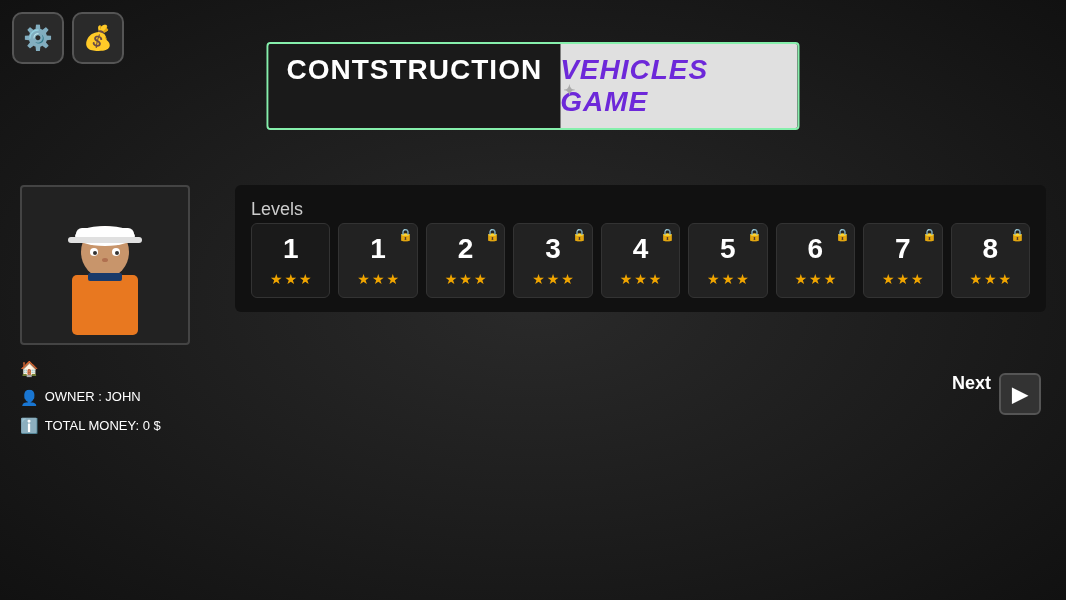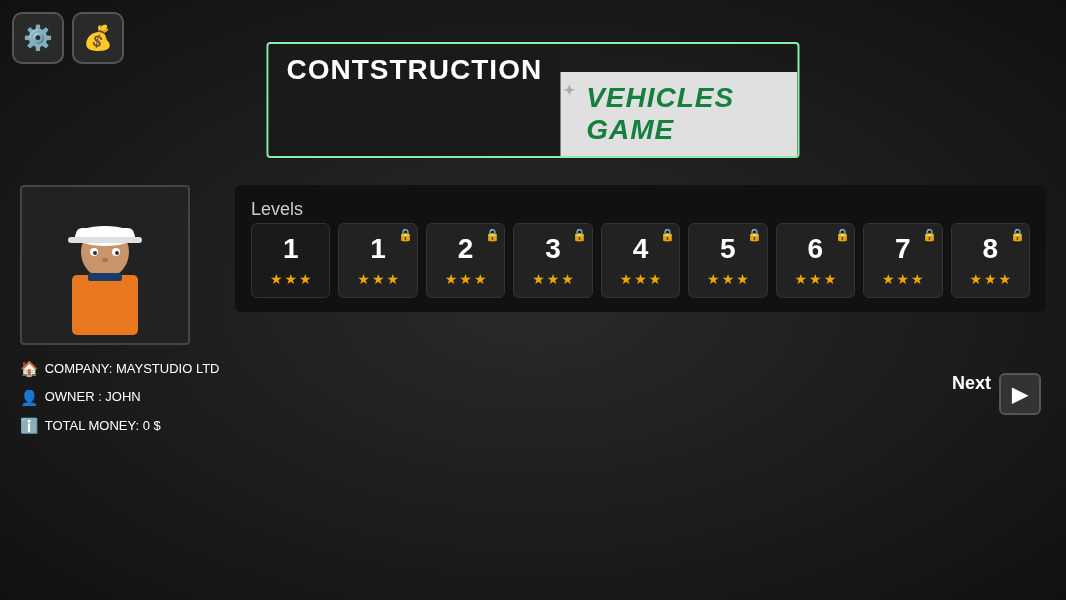--- a/index.html
+++ b/index.html
@@ -55,29 +55,28 @@
       font-size: 28px;
       font-weight: bold;
       color: #fff;
       font-family: 'Arial Black', Arial, sans-serif;
       letter-spacing: 1px;
       text-transform: uppercase;
     }
 
     .logo-right {
       background: #e0e0e0;
-      padding: 10px 26px;
+      padding: 10px 0;
       font-size: 28px;
       font-weight: bold;
-      color: #15803d;
+      color: #6d28d9;
       font-family: 'Arial Black', Arial, sans-serif;
       letter-spacing: 1px;
       text-transform: uppercase;
       font-style: italic;
-      margin-top: 28px;
     }
 
     
     .player-panel {
       position: absolute;
       top: 185px;
       left: 20px;
       width: 200px;
     }
 
@@ -248,21 +247,20 @@
 
       <ellipse cx="75" cy="70" rx="3" ry="2" fill="#b07050"></ellipse>
 
       <rect x="58" y="83" width="34" height="8" rx="2" fill="#1a3a6a"></rect>
     </svg>
   </div>
 
   <div class="player-info">
     <div class="info-row">
       <span class="info-icon">🏠</span>
-      <span>COMPANY: MAYSTUDIO LTD</span>
     </div>
     <div class="info-row">
       <span class="info-icon">👤</span>
       <span>OWNER : JOHN</span>
     </div>
     <div class="info-row">
       <span class="info-icon">ℹ️</span>
       <span>TOTAL MONEY: 0 $</span>
     </div>
   </div>

